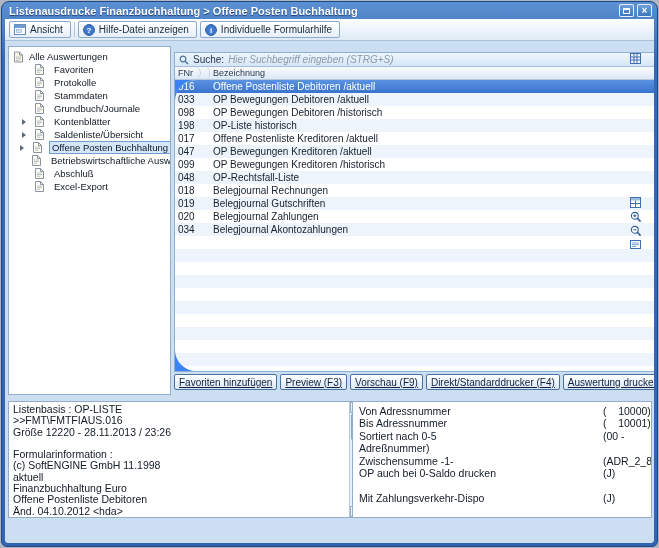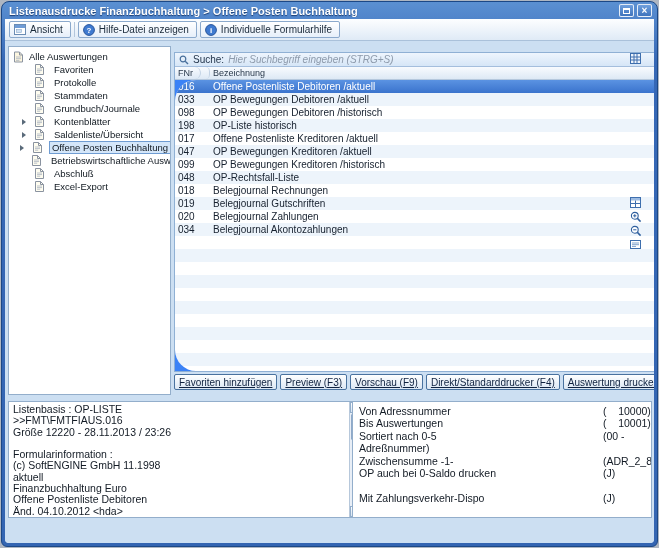--- a/index.html
+++ b/index.html
@@ -446,21 +446,21 @@
         </div>
       </div>
 
       <div class="params-panel">
         <div>
             <div class="param-row">
     <span class="p-label">Von Adressnummer</span>
     <span class="p-value">(    10000)</span>
   </div>
             <div class="param-row">
-    <span class="p-label">Bis Auswertungen</span>
+    <span class="p-label">Bis Adressnummer</span>
     <span class="p-value">(    10001)</span>
   </div>
             <div class="param-row">
     <span class="p-label">Sortiert nach 0-5</span>
     <span class="p-value">(00 -</span>
   </div>
             <div class="param-row">
     <span class="p-label">Adreßnummer)</span>
     <span class="p-value"></span>
   </div>

